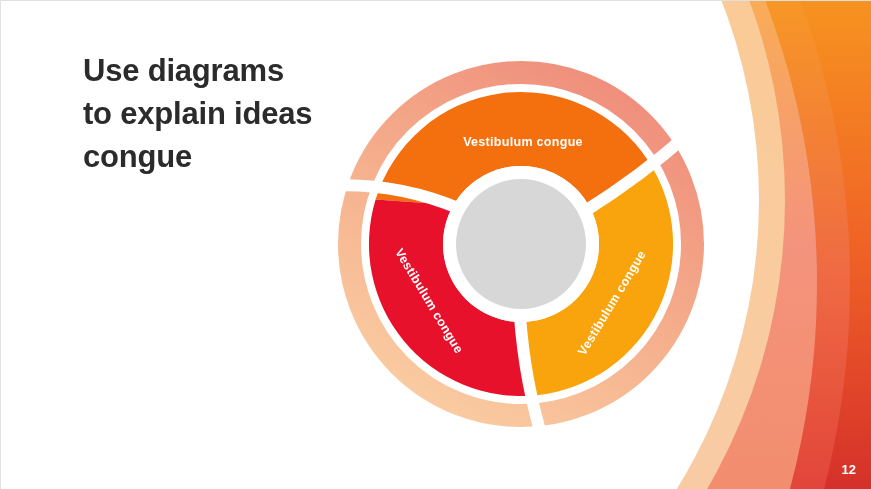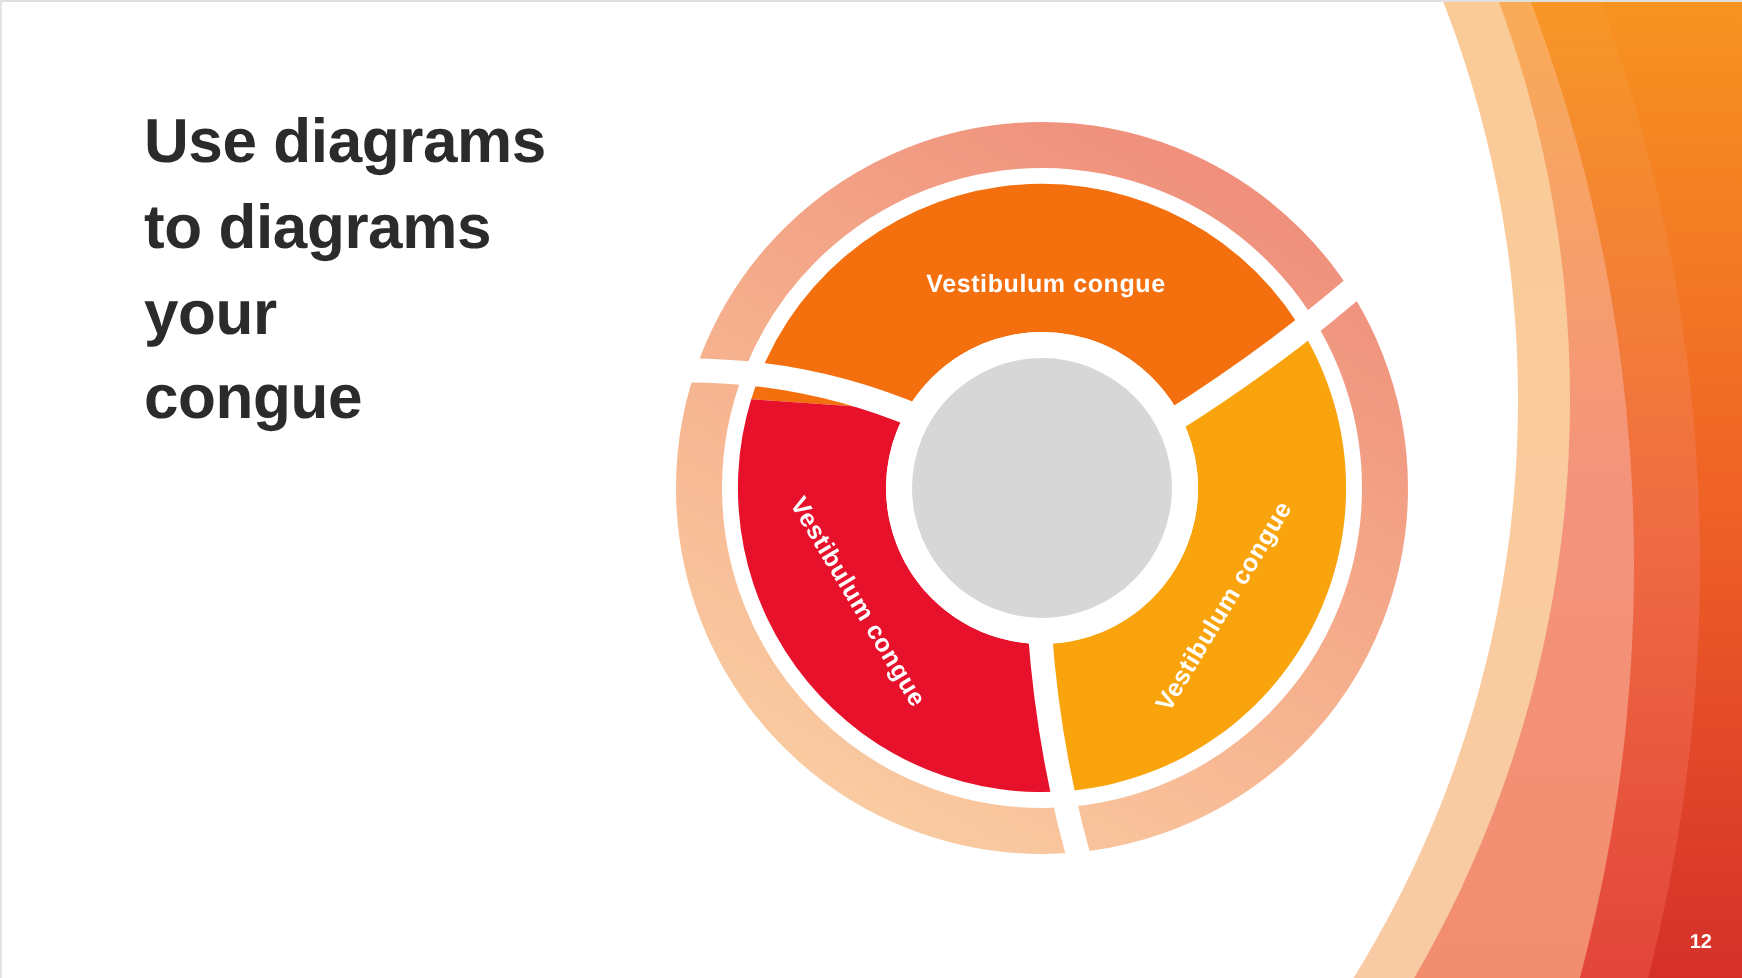--- a/index.html
+++ b/index.html
@@ -7,24 +7,24 @@
     position:relative;width:871px;height:489px;background:#ffffff;overflow:hidden;
   }
   .deco-svg{position:absolute;inset:0;display:block;}
   .edge-top{position:absolute;left:0;top:0;width:871px;height:1px;background:#dfdfdf;z-index:9;}
   .edge-left{position:absolute;left:0;top:0;width:1px;height:489px;background:#e3e3e3;z-index:9;}
   .title{
     position:absolute;left:72px;top:50px;width:246px;
     font-size:31px;font-weight:700;color:#2b2b2b;line-height:1.38;letter-spacing:-0.2px;
     z-index:5;
   }
-  .title .line{display:block;}
+  .title .line{display:block;margin-left:11px;}
   .page-number{
     position:absolute;right:15px;bottom:12px;
-    font-size:10px;font-weight:700;color:#ffffff;z-index:6;
+    font-size:13px;font-weight:700;color:#ffffff;z-index:6;
   }
   .seg-label{
     font-family:"Liberation Sans",sans-serif;
     font-size:12.5px;font-weight:700;fill:#ffffff;letter-spacing:0.3px;
   }
 </style>
 </head>
 <body>
 
 <div class="slide">
@@ -90,19 +90,19 @@
       <text class="seg-label" x="429" y="305" text-anchor="middle" transform="rotate(59 429 301)">Vestibulum congue</text>
       <text class="seg-label" x="612" y="307" text-anchor="middle" transform="rotate(-59 612 303)">Vestibulum congue</text>
     </g>
   </svg>
 
   <div class="edge-top"></div>
   <div class="edge-left"></div>
 
   <div class="title">
     <span class="line">Use diagrams</span>
-    <span class="line">to diagrams your</span>
+    <span class="line">to explain ideas</span>
     <span class="line">congue</span>
   </div>
 
   <div class="page-number">12</div>
 
 </div>
 
 </body></html>

